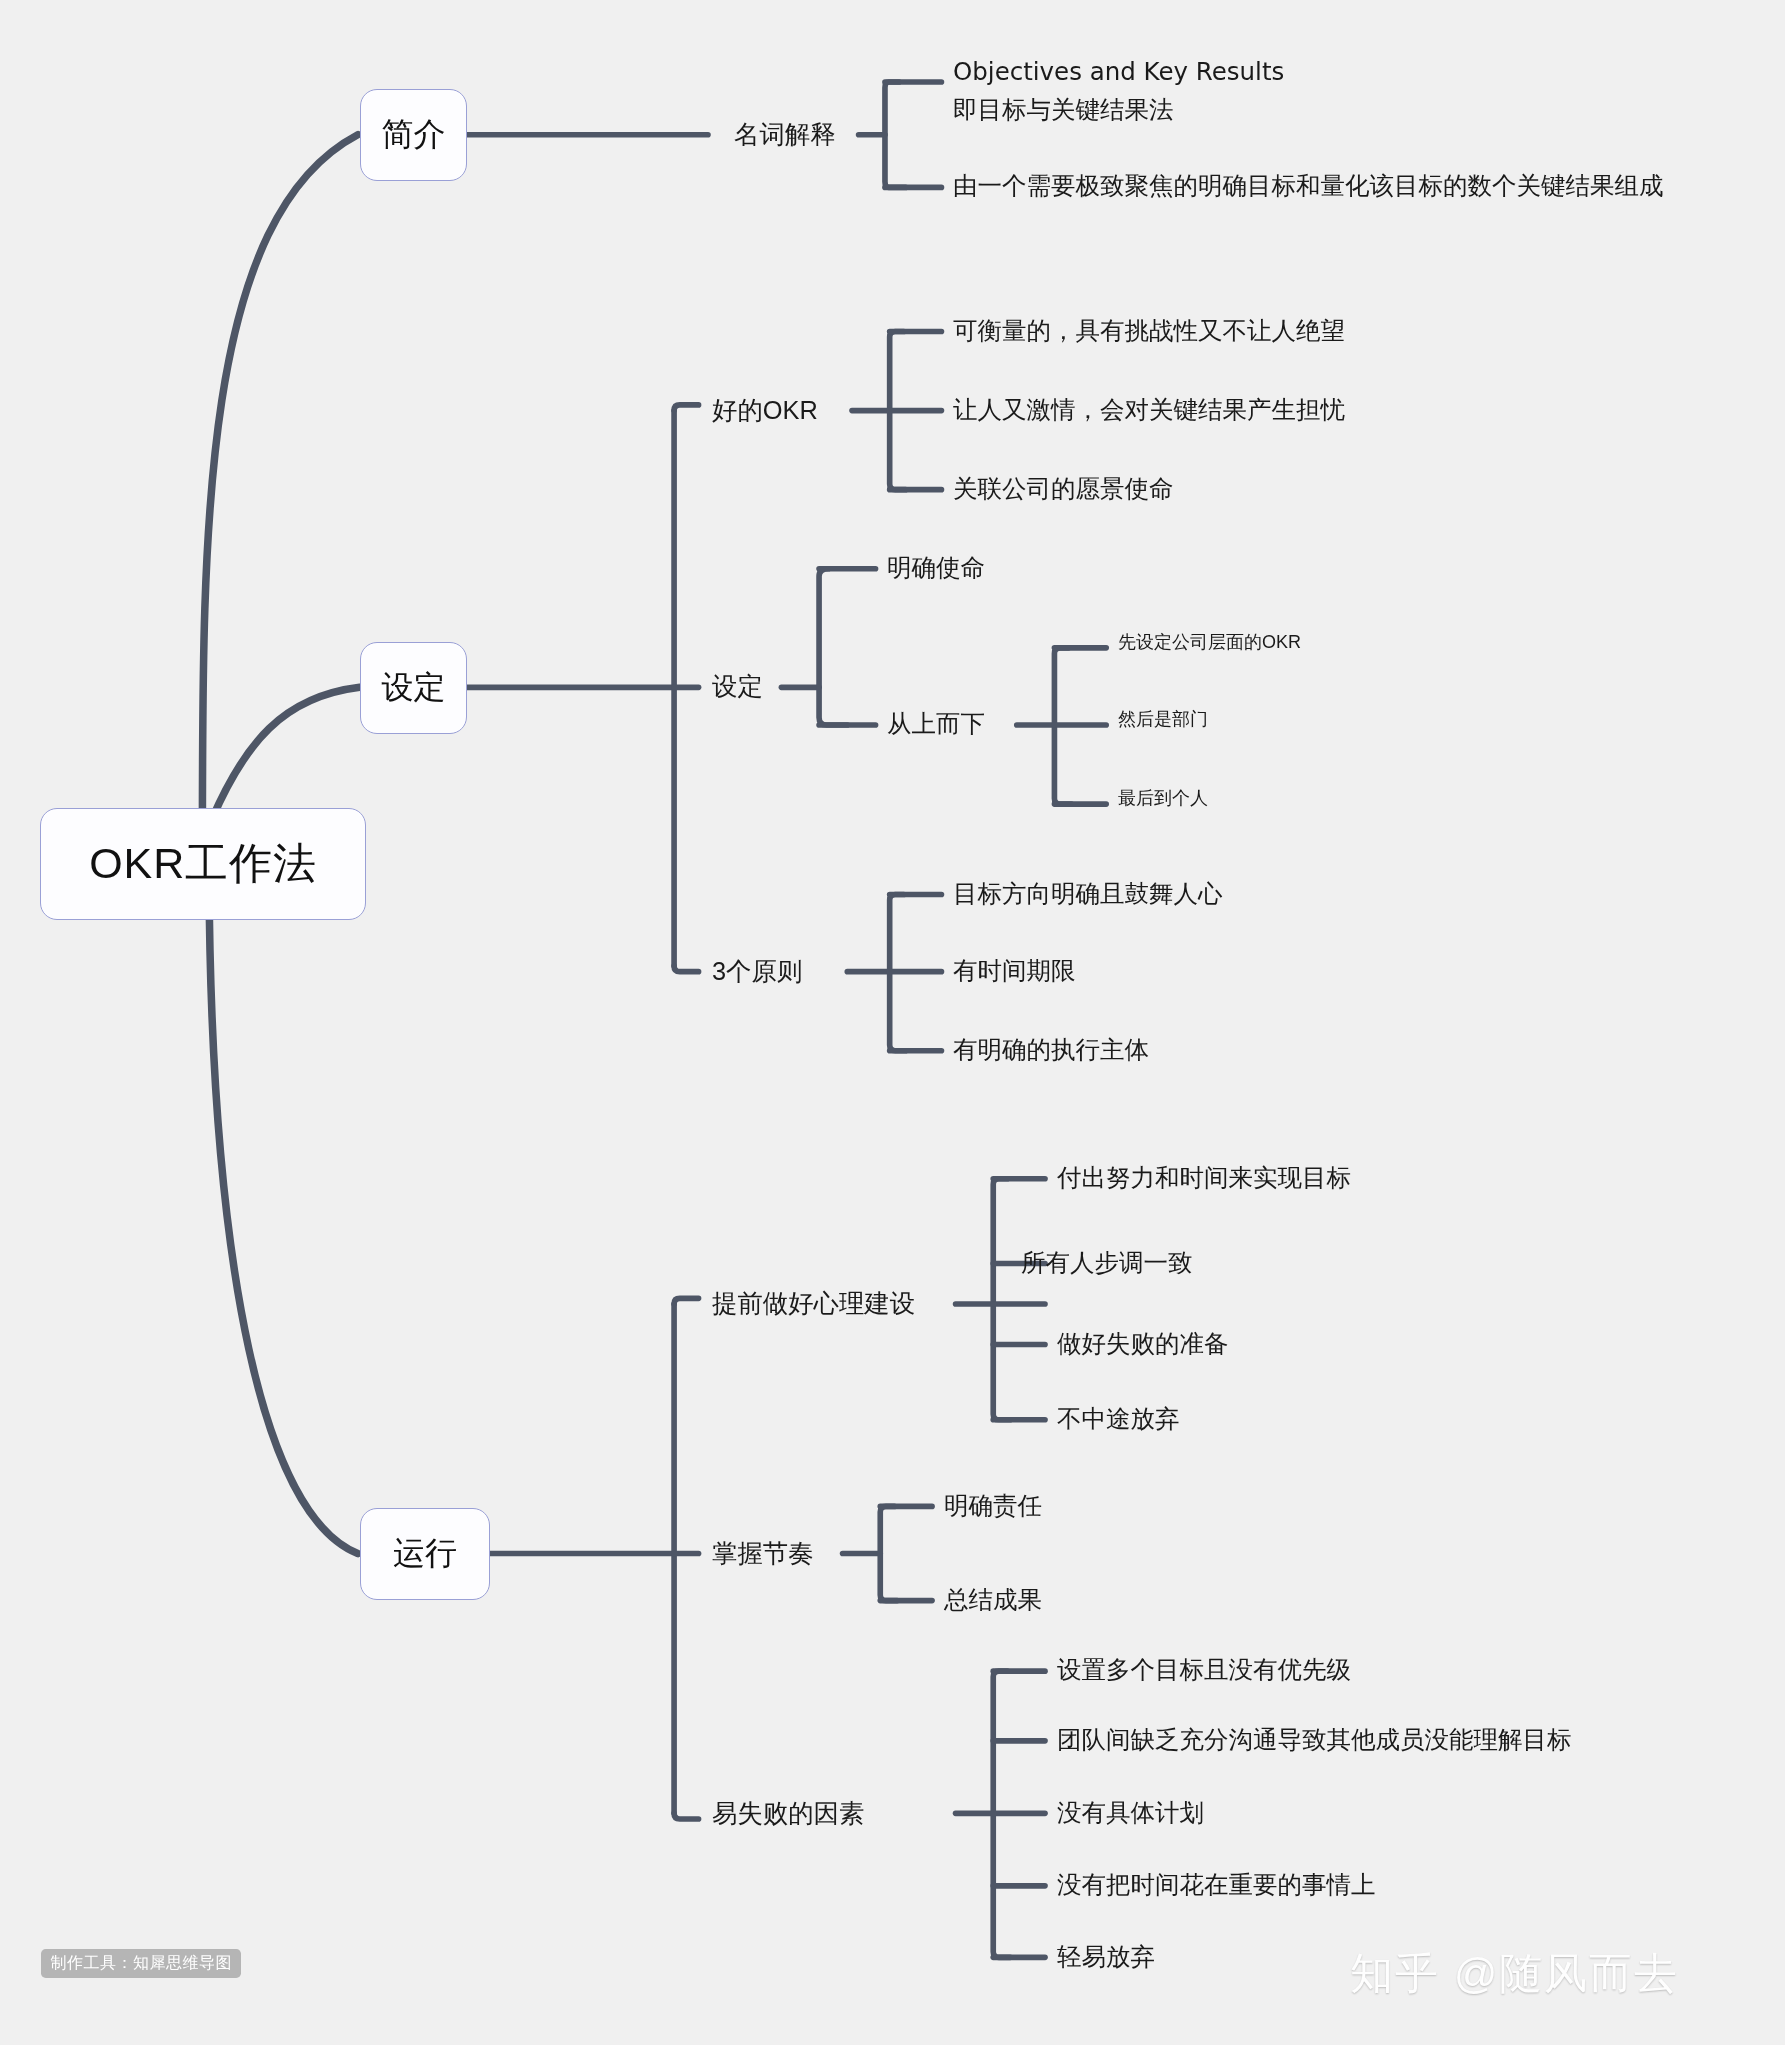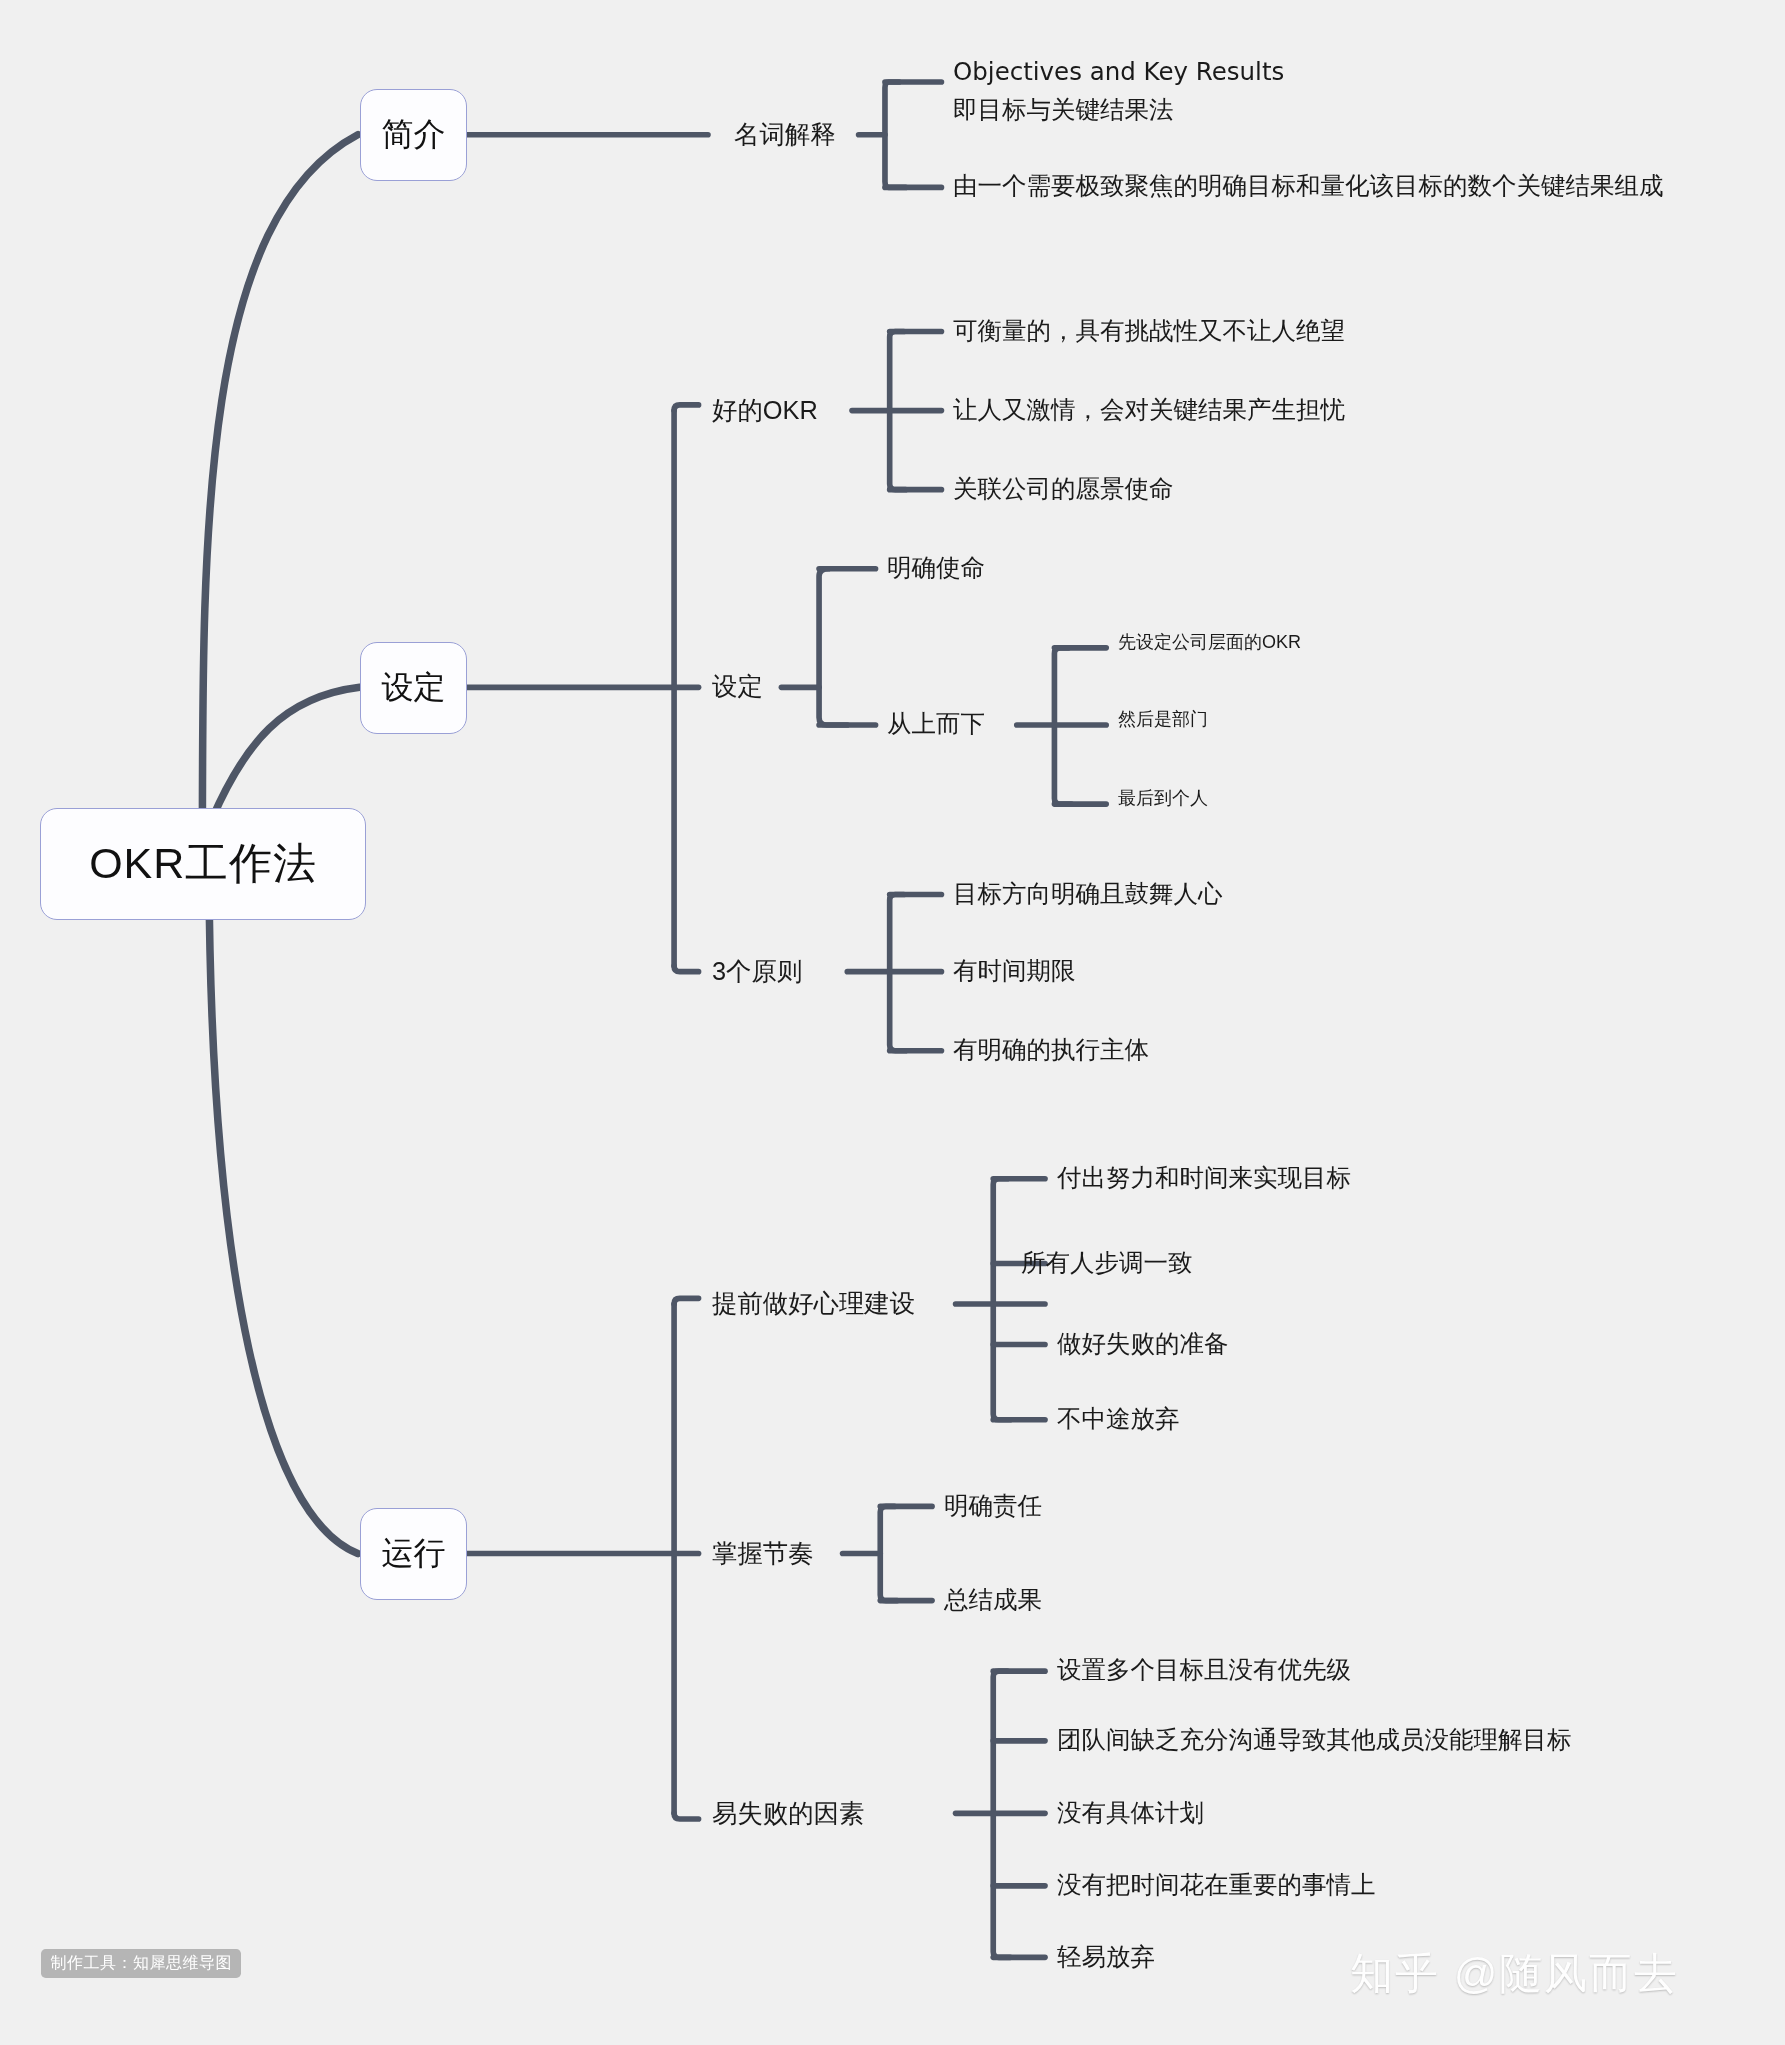--- a/index.html
+++ b/index.html
@@ -165,21 +165,21 @@
   </div>
 
   <div class="node-box node-l1" style="left:360px; top:89px; width:107px; height:92px;">
     <span>简介</span>
   </div>
 
   <div class="node-box node-l1" style="left:360px; top:642px; width:107px; height:92px;">
     <span>设定</span>
   </div>
 
-  <div class="node-box node-l1" style="left:360px; top:1508px; width:107px; height:92px;">
+  <div class="node-box node-l1" style="left:360px; top:1508px; width:130px; height:92px;">
     <span>运行</span>
   </div>
 
   <div class="text-node t-l2" style="left:734px; top:118px;">
     <span>名词解释</span>
   </div>
 
   <div class="text-node t-l3" style="left:953px; top:56px;">
     <span class="t-en">Objectives and Key Results</span>
   </div>

